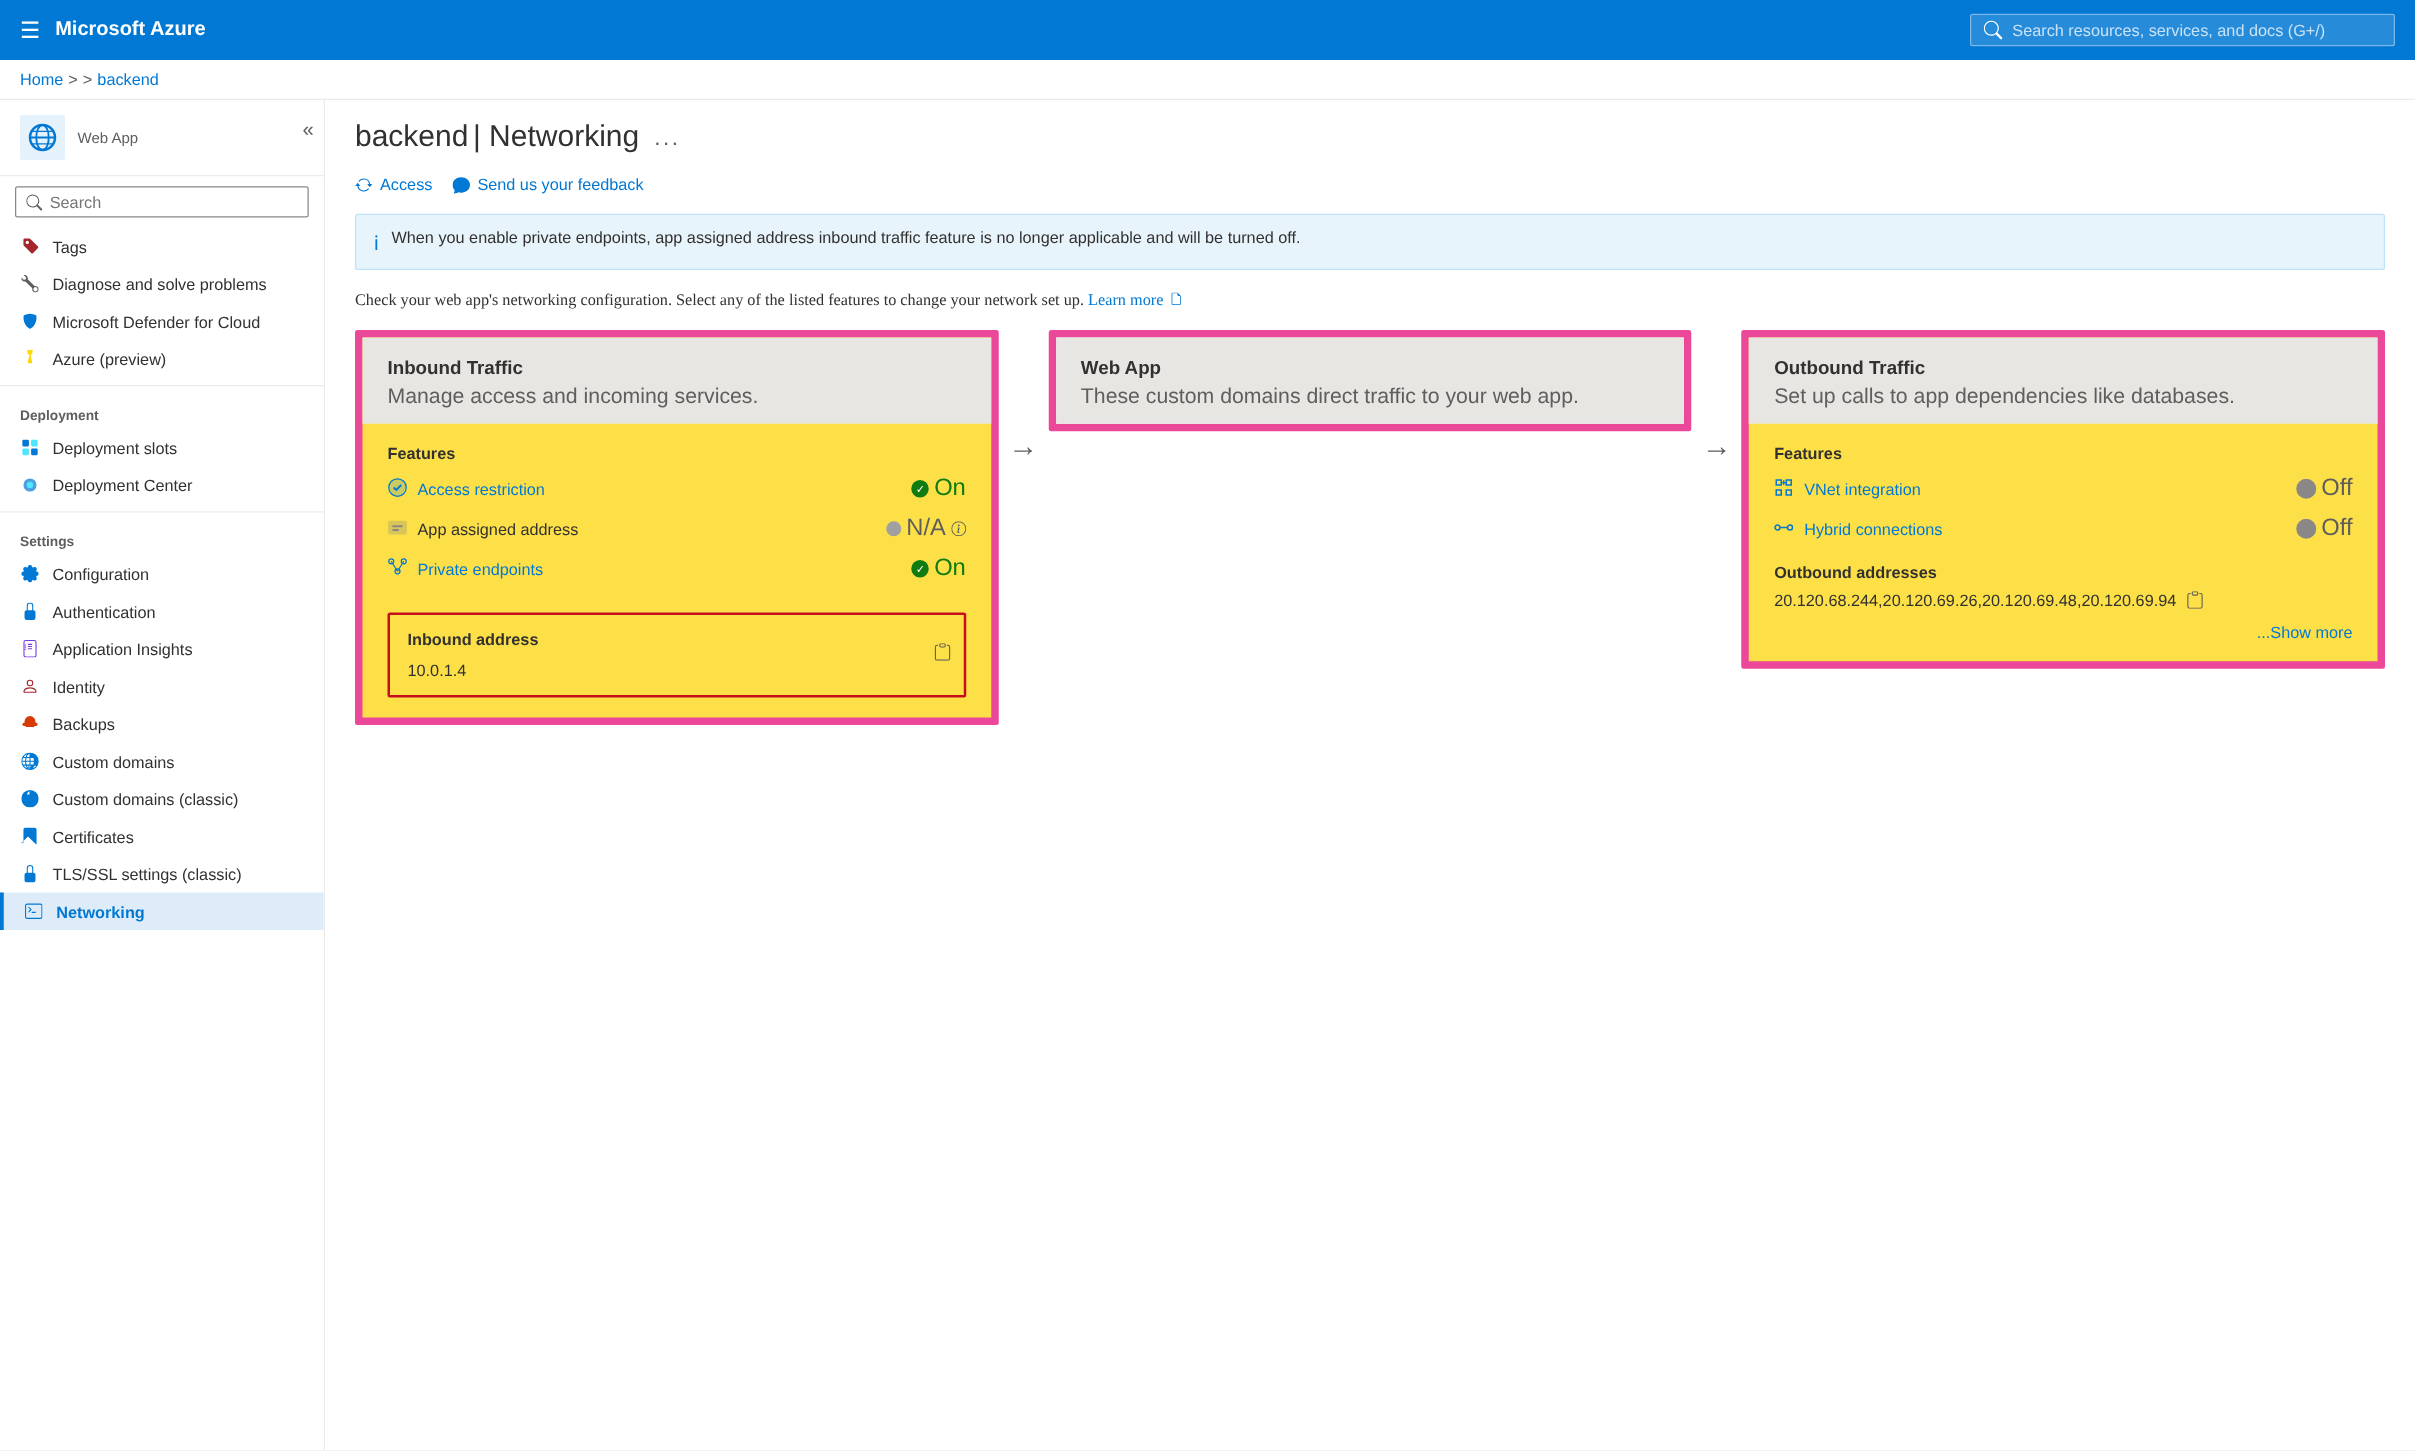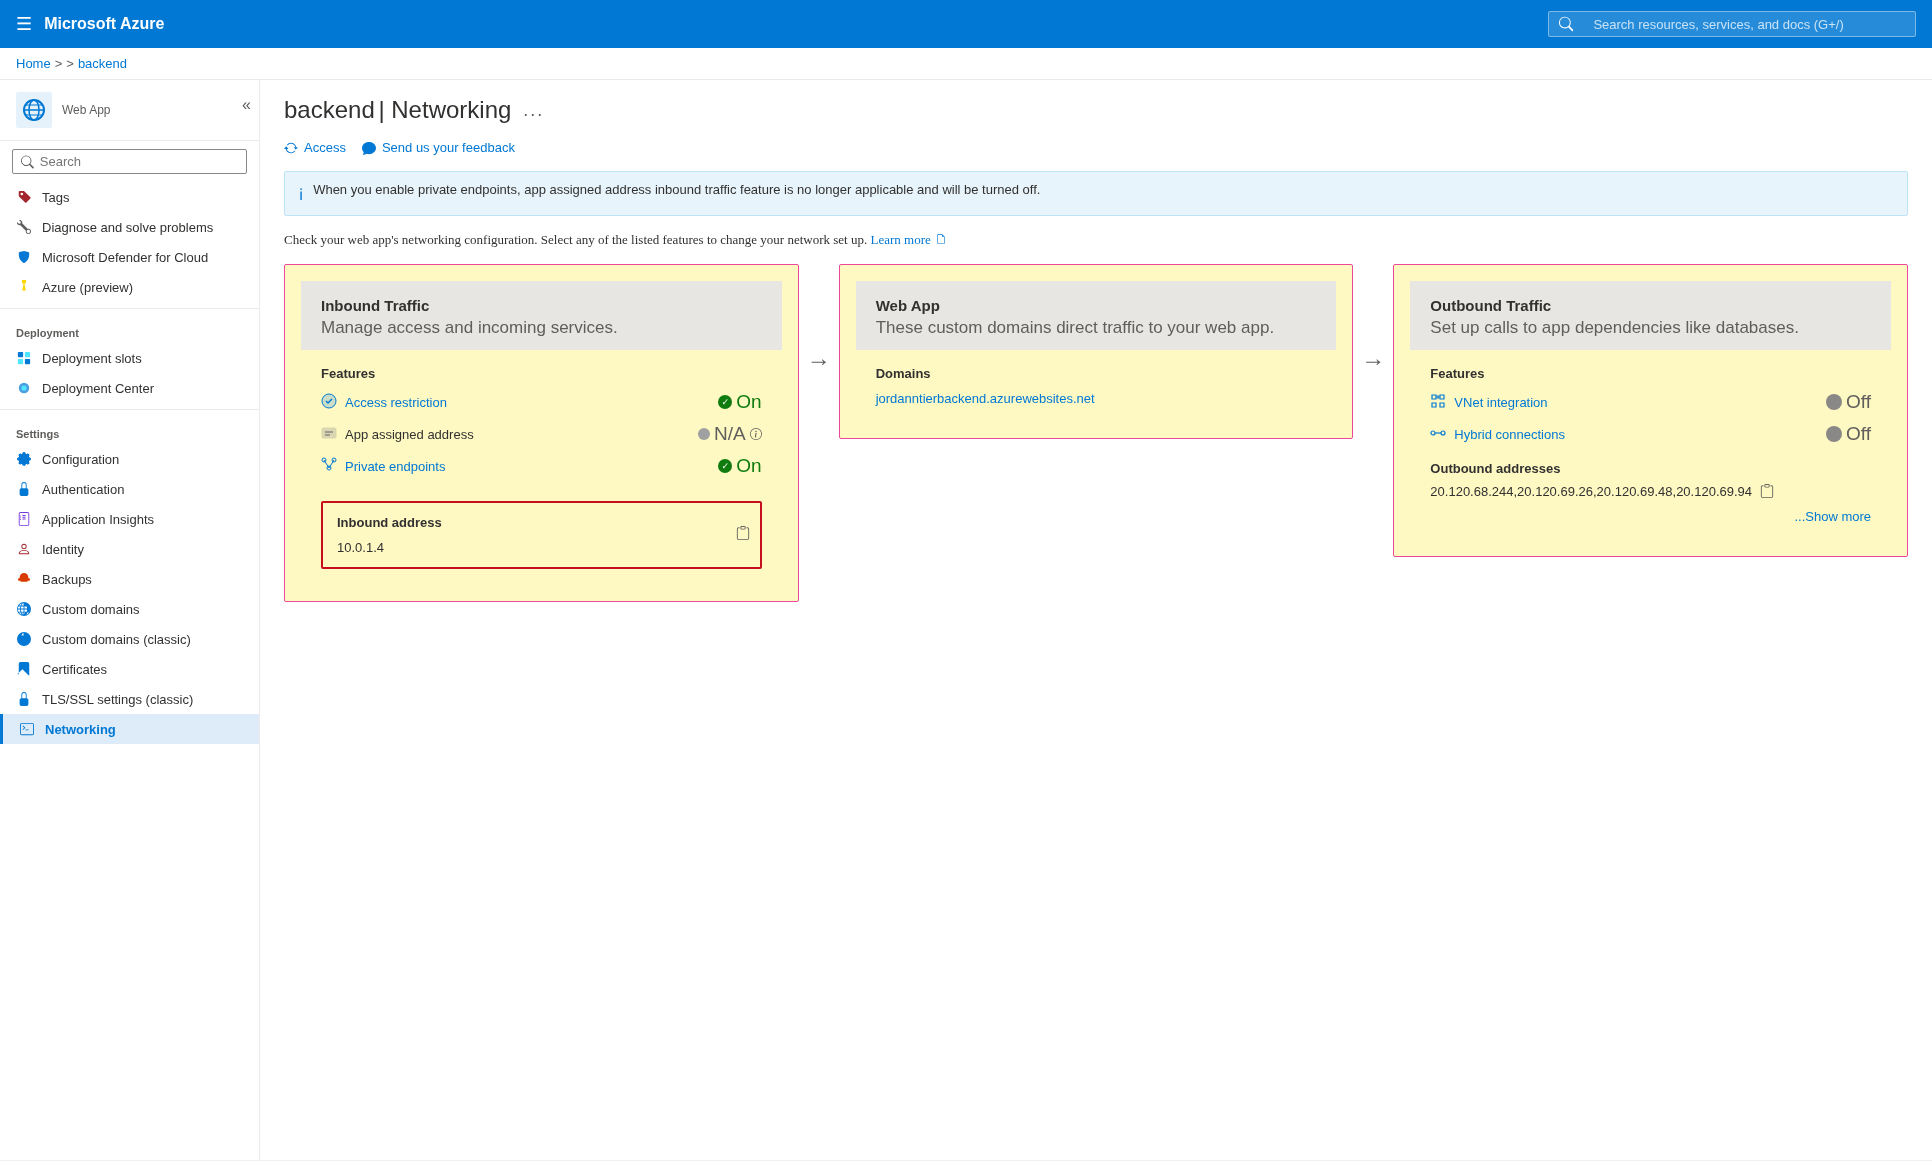--- a/index.html
+++ b/index.html
@@ -18,23 +18,23 @@
     .top-bar-hamburger { font-size: 18px; cursor: pointer; }
     .top-bar-title { font-size: 16px; font-weight: 600; flex: 0 0 auto; }
     .top-bar-search {
       margin-left: auto;
       background: rgba(255,255,255,0.15);
       border: 1px solid rgba(255,255,255,0.4);
       border-radius: 2px;
       display: flex;
       align-items: center;
       padding: 4px 10px;
-      gap: 20px;
+      gap: 8px;
       color: white;
-      width: 368px;
+      width: 340px;
     }
     .top-bar-search input {
       background: transparent;
       border: none;
       outline: none;
       color: white;
       font-size: 13px;
       width: 100%;
     }
     .top-bar-search input::placeholder { color: rgba(255,255,255,0.75); }
@@ -188,24 +188,24 @@
 
     
     .network-diagram {
       display: flex;
       align-items: flex-start;
       padding: 0 24px 24px;
       gap: 0;
     }
 
     .net-card {
-      background: #fef9c3;
-      border: 1px solid #ec4899;
+      background: #fde047;
+      border: 6px solid #ec4899;
       border-radius: 2px;
-      padding: 16px;
+      padding: 0;
       flex: 1;
     }
     .net-card-header {
       background: #e8e6e3;
       padding: 16px 20px 12px;
     }
     .net-card-title { font-size: 15px; font-weight: 600; margin-bottom: 4px; }
     .net-card-subtitle { font-size: 17px; color: #605e5c; }
     .net-card-body { padding: 16px 20px; }
 
@@ -635,24 +635,20 @@
       </div>
 
       <div class="arrow-container">
         <span class="arrow">→</span>
       </div>
 
       <div class="net-card">
         <div class="net-card-header">
           <div class="net-card-title">Web App</div>
           <div class="net-card-subtitle">These custom domains direct traffic to your web app.</div>
-        </div>
-        <div class="net-card-body">
-          <div class="domains-label">Domains</div>
-          <a href="#" class="domain-link">jordanntierbackend.azurewebsites.net</a>
         </div>
       </div>
 
       <div class="arrow-container">
         <span class="arrow">→</span>
       </div>
 
       <div class="net-card">
         <div class="net-card-header">
           <div class="net-card-title">Outbound Traffic</div>

